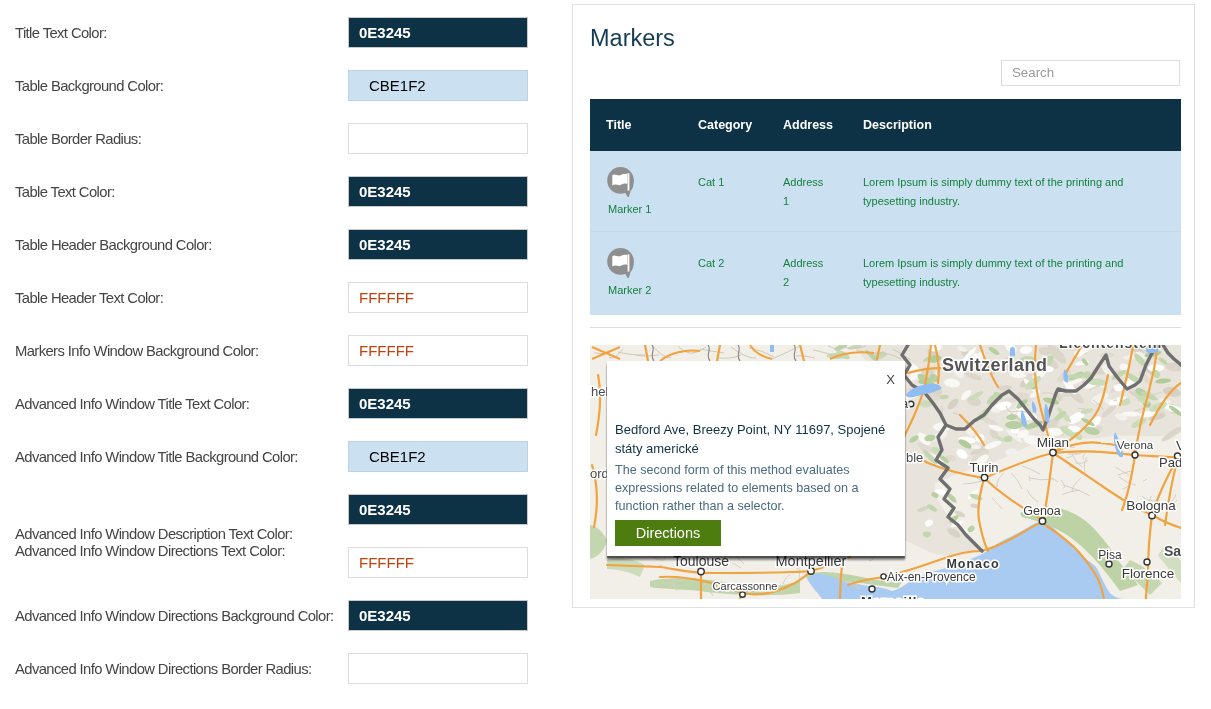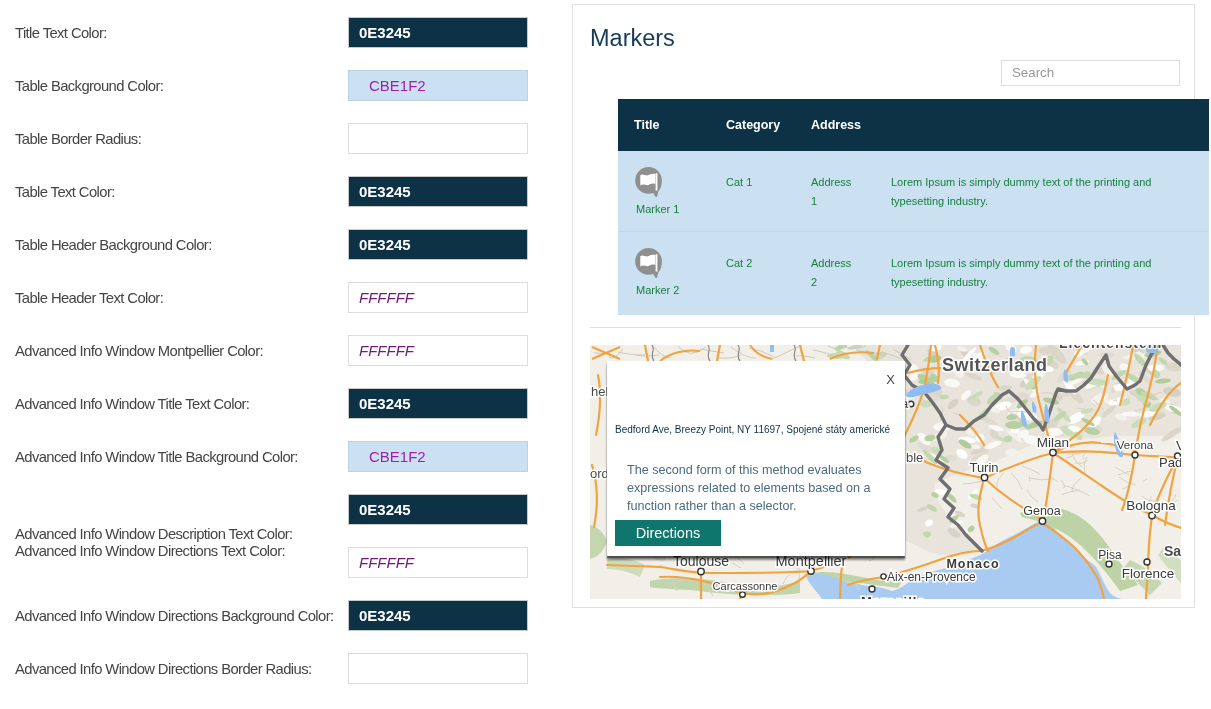--- a/index.html
+++ b/index.html
@@ -2,64 +2,64 @@
 <html><head>
 <meta charset="utf-8">
 <style>
 * { margin:0; padding:0; box-sizing:border-box; }
 html,body { width:1211px; height:709px; overflow:hidden; background:#fff;
   font-family:"Liberation Sans", sans-serif; }
 .lbl { position:absolute; left:15px; font-size:14.8px; letter-spacing:-0.6px; color:#444; height:31px; line-height:31px; white-space:nowrap; }
 .inp { position:absolute; left:348px; width:180px; height:31px; border:1px solid #d6d6d6;
   font-size:15px; line-height:29px; padding-left:10px; }
 .dark { background:#0E3245; color:#fff; border-color:#c9c9c9;font-weight:bold; }
-.blue { background:#CBE1F2; color:#a21caf; border-color:#b9d2e4;padding-left:20px; }
-.white { background:#fff; color:#701a75; border-color:#dcdcdc;font-style:italic; }
+.blue { background:#CBE1F2; color:#000000; border-color:#b9d2e4;padding-left:20px; }
+.white { background:#fff; color:#c2410c; border-color:#dcdcdc; }
 
 .panel { position:absolute; left:572px; top:4px; width:623px; height:604px;
   background:#fff; border:1px solid #e0e0e0; }
 .h2 { position:absolute; left:17px; top:20px; font-size:23.5px; color:#143c55; }
 .search { position:absolute; right:14px; top:55px; width:179px; height:26px;
   border:1px solid #ddd; font-size:13.3px; color:#999; line-height:24px; padding-left:10px; }
 
-.tbl { position:absolute; left:17px; top:94px; width:591px;margin-left:28px; }
+.tbl { position:absolute; left:17px; top:94px; width:591px; }
 .thead { height:52px; background:#0E3245; }
 .th { position:absolute; color:#fff; font-size:12.5px; font-weight:bold; line-height:52px; }
 .row { position:relative; background:#CBE1F2; }
 .cell { position:absolute; font-size:11px; color:#15803d; line-height:18.5px; }
 .hr { position:absolute; left:17px; top:322px; width:591px; height:1px; background:#ddd; }
 
 .map { position:absolute; left:17px; top:340px; width:591px; height:254px; overflow:hidden; }
 .iw { position:absolute; left:17px; top:16px; width:298px; height:195px; background:#fff;
   box-shadow:0 4px 2px rgba(0,0,0,0.45), 0 2px 1px rgba(0,0,0,0.4); }
 .iwx { position:absolute; right:10px; top:11px; font-size:13px; color:#444; }
 .iwt { position:absolute; left:8px; top:31px; width:280px; height:24px; background:#CBE1F2;
   color:#0E3245; font-weight:bold; font-size:16.5px; line-height:24px; padding-left:6px; }
-.iwa { position:absolute; left:8px; top:60px; width:284px; font-size:10px; color:#0E3245; line-height:18.5px; }
-.iwd { position:absolute; left:20px; top:100px; width:280px; font-size:12.6px; color:#4a6b80; line-height:18px; }
-.iwb { position:absolute; left:8px; top:159px; width:106px; height:26px; background:#0f766e;
+.iwa { position:absolute; left:8px; top:60px; width:284px; font-size:13px; color:#0E3245; line-height:18.5px; }
+.iwd { position:absolute; left:8px; top:100px; width:280px; font-size:12.6px; color:#4a6b80; line-height:18px; }
+.iwb { position:absolute; left:8px; top:159px; width:106px; height:26px; background:#4d7c0f;
   color:#fff; font-size:14.5px; text-align:center; line-height:26px; }
 </style>
 </head>
 <body>
 
 <div id="leftform">
 <div class="lbl" style="top:18px;">Title Text Color:</div>
 <div class="inp dark" style="top:17px;">0E3245</div>
 <div class="lbl" style="top:71px;">Table Background Color:</div>
 <div class="inp blue" style="top:70px;">CBE1F2</div>
 <div class="lbl" style="top:124px;">Table Border Radius:</div>
 <div class="inp white" style="top:123px;"></div>
 <div class="lbl" style="top:177px;">Table Text Color:</div>
 <div class="inp dark" style="top:176px;">0E3245</div>
 <div class="lbl" style="top:230px;">Table Header Background Color:</div>
 <div class="inp dark" style="top:229px;">0E3245</div>
 <div class="lbl" style="top:283px;">Table Header Text Color:</div>
 <div class="inp white" style="top:282px;">FFFFFF</div>
-<div class="lbl" style="top:336px;">Advanced Info Window Montpellier Color:</div>
+<div class="lbl" style="top:336px;">Markers Info Window Background Color:</div>
 <div class="inp white" style="top:335px;">FFFFFF</div>
 <div class="lbl" style="top:389px;">Advanced Info Window Title Text Color:</div>
 <div class="inp dark" style="top:388px;">0E3245</div>
 <div class="lbl" style="top:442px;">Advanced Info Window Title Background Color:</div>
 <div class="inp blue" style="top:441px;">CBE1F2</div>
 <div class="lbl" style="top:519px;">Advanced Info Window Description Text Color:</div>
 <div class="inp dark" style="top:494px;">0E3245</div>
 <div class="lbl" style="top:536px;">Advanced Info Window Directions Text Color:</div>
 <div class="inp white" style="top:547px;">FFFFFF</div>
 <div class="lbl" style="top:601px;">Advanced Info Window Directions Background Color:</div>
@@ -70,20 +70,21 @@
 
 <div class="panel">
   <div class="h2">Markers</div>
   <div class="search">Search</div>
 
   <div class="tbl">
     <div class="thead">
       <div class="th" style="left:16px;">Title</div>
       <div class="th" style="left:108px;">Category</div>
       <div class="th" style="left:193px;">Address</div>
+      <div class="th" style="left:273px;">Description</div>
     </div>
     <div class="row" style="height:80px;">
       <svg class="mic" style="position:absolute;left:16px;top:15px;" width="30" height="31" viewBox="0 0 30 31">
           <path d="M14.5 1 C7.1 1 1.2 7 1.2 14.4 C1.2 21.7 7.1 27.7 14.5 27.7 C16.2 27.7 17.8 27.4 19.3 26.9 L21.3 30.6 C21.7 31.3 22.7 31.2 23 30.4 L24.6 25.1 C26.7 22.7 27.9 19.2 27.9 14.4 C27.9 7 22 1 14.5 1 Z" fill="#8f8f8f"></path>
           <rect x="21.6" y="7.2" width="1.8" height="17.4" fill="#fff"></rect>
           <path d="M6.3 9.2 C9 6.8 11.8 10.6 14.6 9 C16.8 7.8 19.4 7.4 21.4 8 L21.4 18 C19.4 17.2 17.2 17.6 15 18.8 C12.4 20.1 9.4 17.2 6.3 19.6 Z" fill="#fff"></path>
         </svg>
       <div class="cell" style="left:18px; top:49px;">Marker 1</div>
       <div class="cell" style="left:108px; top:22px;">Cat 1</div>
       <div class="cell" style="left:193px; top:22px;">Address<br>1</div>

